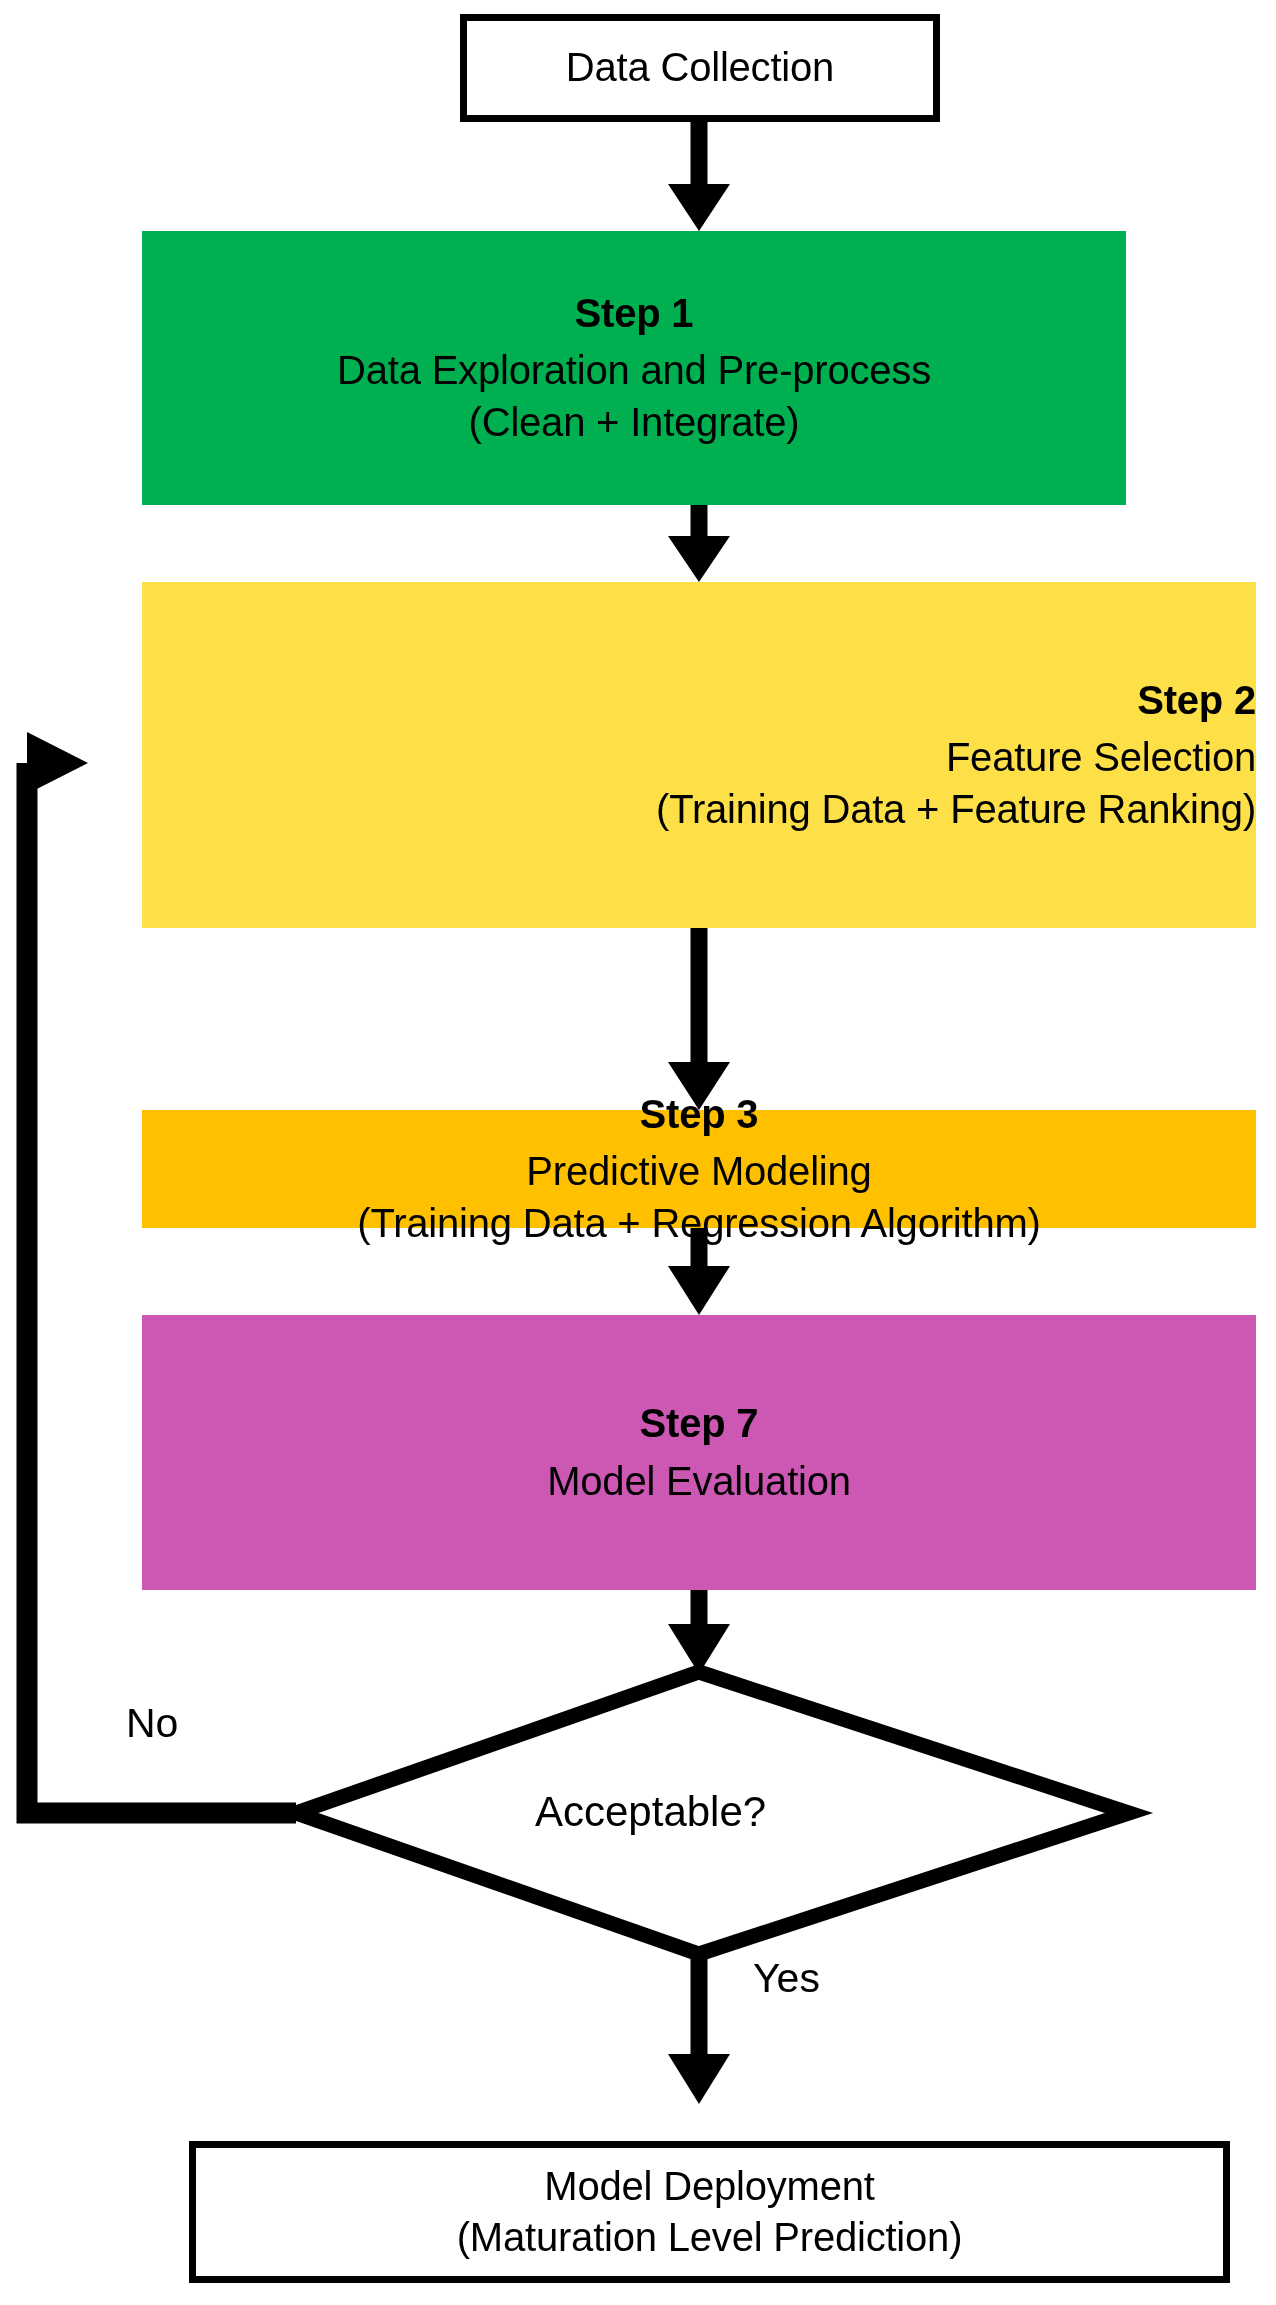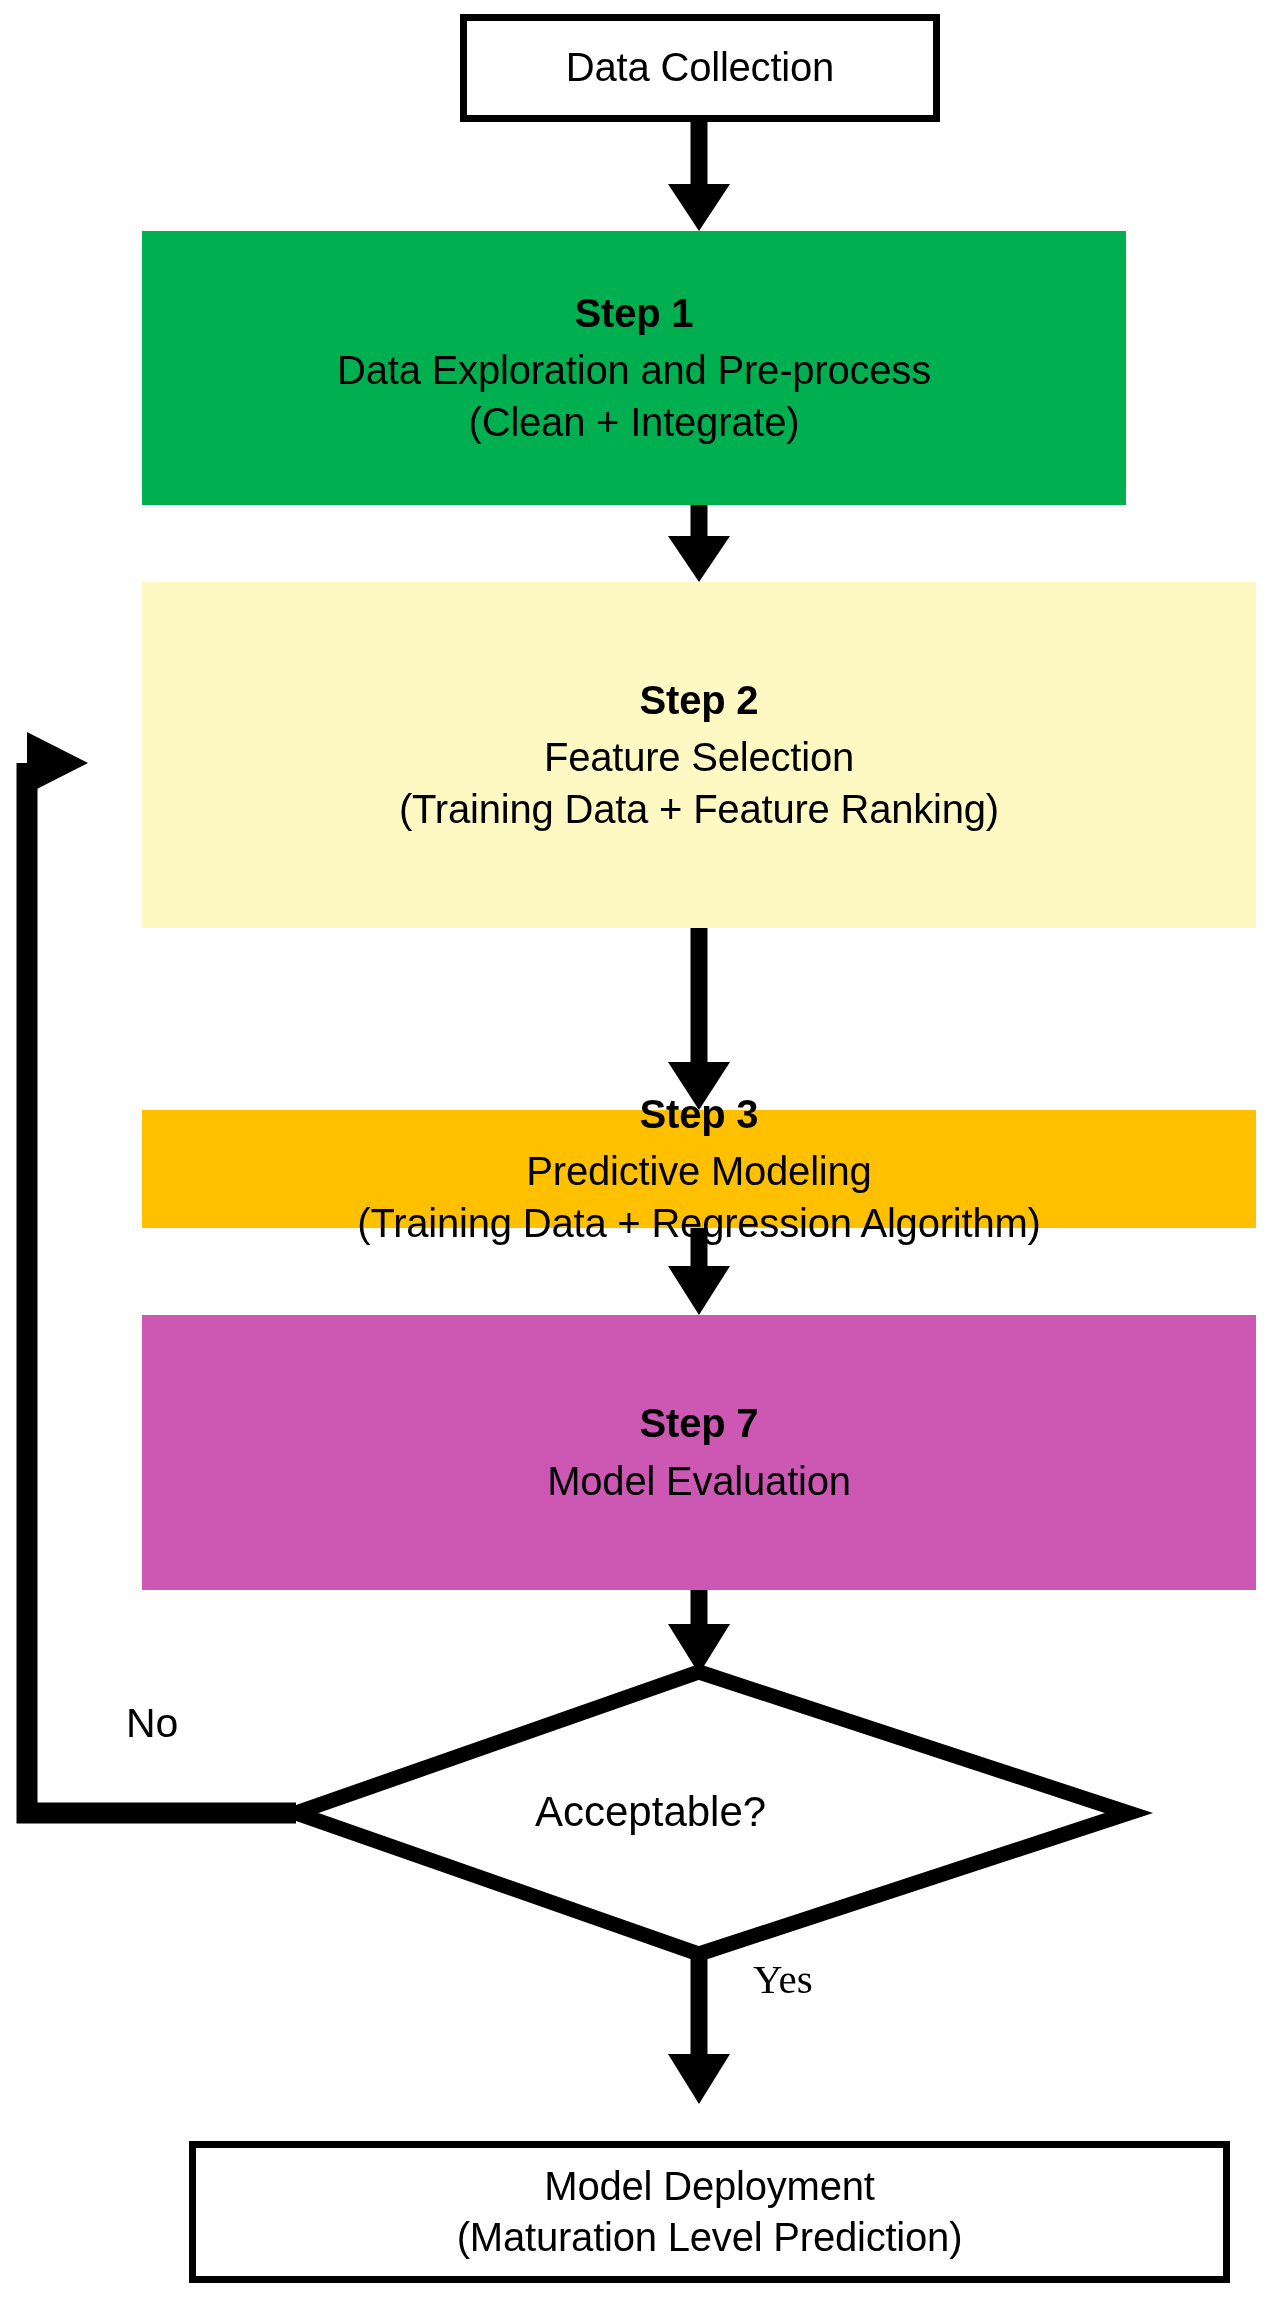--- a/index.html
+++ b/index.html
@@ -118,21 +118,21 @@
   <div class="node plain" style="left:460px; top:14px; width:480px; height:108px;">
     <div class="node-line">Data Collection</div>
   </div>
 
   <div class="node" style="left:142px; top:231px; width:984px; height:274px; background:#00B050;">
     <div class="node-title">Step 1</div>
     <div class="node-line">Data Exploration and Pre-process</div>
     <div class="node-line sub">(Clean + Integrate)</div>
   </div>
 
-  <div class="node" style="left:142px; top:582px; width:1114px; height:346px; background:#fef9c3;">
+  <div class="node" style="left:142px; top:582px; width:1114px; height:346px; background:#fde047;align-items:flex-end;">
     <div class="node-title">Step 2</div>
     <div class="node-line">Feature Selection</div>
     <div class="node-line sub">(Training Data + Feature Ranking)</div>
   </div>
 
   <div class="node" style="left:142px; top:1110px; width:1114px; height:118px; background:#FFC000;
               ">
     <div class="node-title">Step 3</div>
     <div class="node-line">Predictive Modeling</div>
     <div class="node-line sub">(Training Data + Regression Algorithm)</div>
@@ -140,20 +140,20 @@
 
   <div class="node" style="left:142px; top:1315px; width:1114px; height:275px; background:#CC58B4;">
     <div class="node-title">Step 7</div>
     <div class="node-line">Model Evaluation</div>
   </div>
 
   <div class="diamond-label" style="left:535px; top:1788px;">Acceptable?</div>
 
   <div class="edge-label" style="left:126px; top:1700px;">No</div>
 
-  <div class="edge-label" style="left:753px; top:1955px;font-family:Liberation Serif, serif;">Yes</div>
+  <div class="edge-label" style="left:753px; top:1955px;">Yes</div>
 
   <div class="node plain" style="left:189px; top:2141px; width:1041px; height:142px;">
     <div class="node-line">Model Deployment</div>
     <div class="node-line sub">(Maturation Level Prediction)</div>
   </div>
 
 </div>
 
 </body></html>

